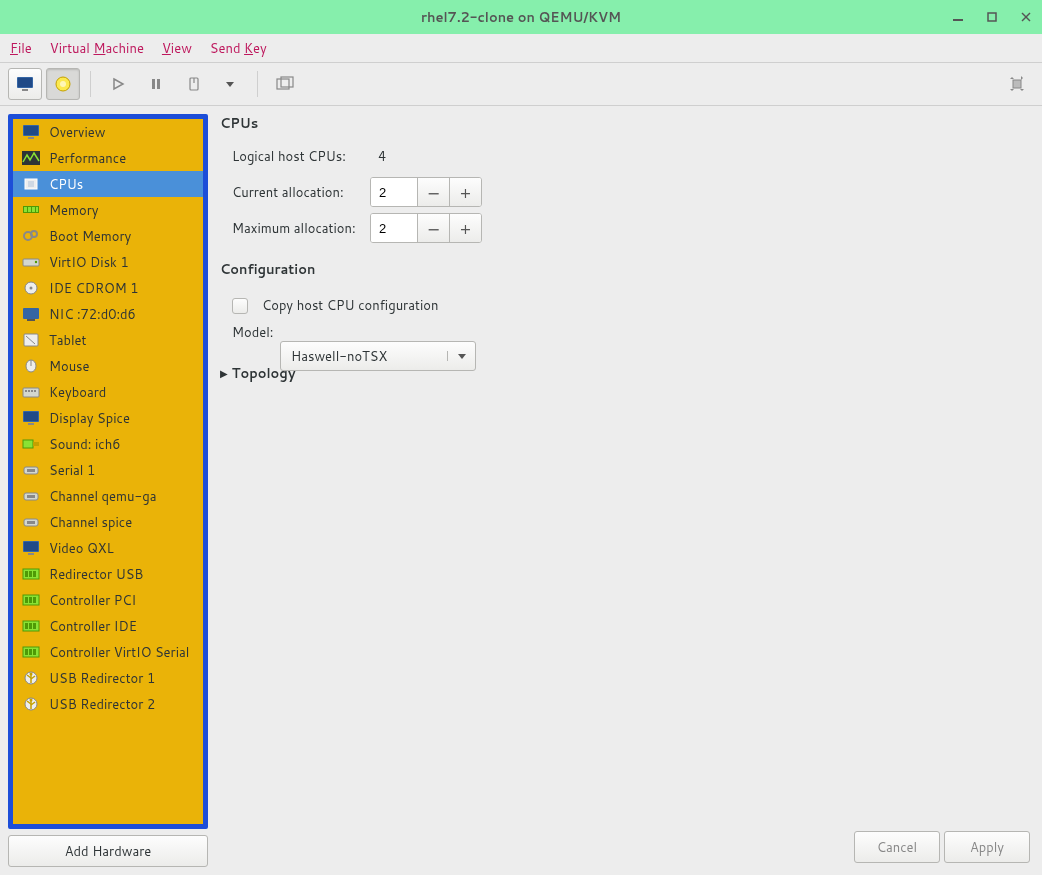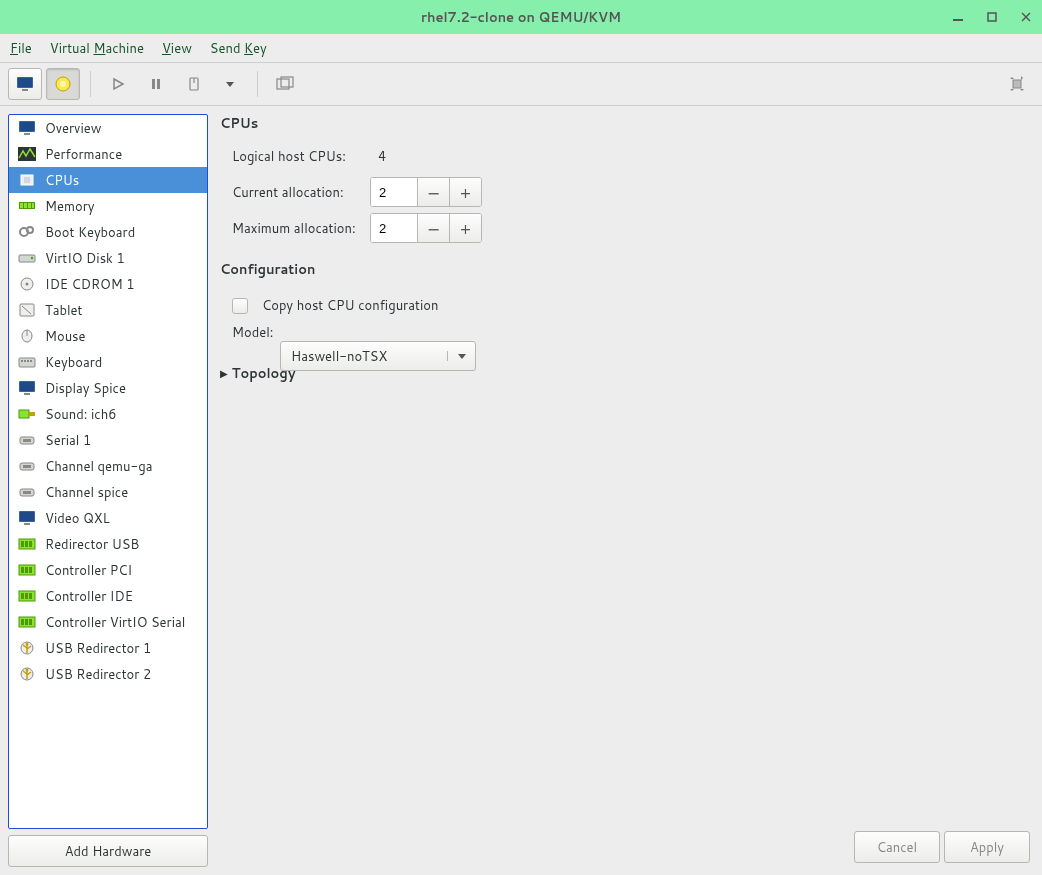--- a/index.html
+++ b/index.html
@@ -28,21 +28,21 @@
     display: flex; align-items: center; gap: 18px;
   }
   .tb-btn { width: 16px; height: 16px; display:flex; align-items:center; justify-content:center; color:#555; cursor:pointer; }
 
   .menubar {
     height: 28px;
     display: flex;
     align-items: center;
     gap: 18px;
     padding: 0 10px;
-    color: #14532d;
+    color: #be185d;
   }
   .menubar span.underline { text-decoration: underline; }
   .menu-item { cursor: pointer; }
 
   .toolbar {
     height: 44px;
     border-top: 1px solid #cfcfcf;
     border-bottom: 1px solid #cfcfcf;
     display: flex;
     align-items: center;
@@ -66,22 +66,22 @@
 
   .body-area {
     flex: 1;
     display: flex;
     padding: 8px;
     gap: 6px;
   }
   .sidebar-col { width: 200px; display:flex; flex-direction:column; gap:6px; }
   .sidebar {
     flex: 1;
-    background: #ffffff;
-    border: 1px solid #1d4ed8;
+    background: #eab308;
+    border: 5px solid #1d4ed8;
     border-radius: 2px;
     overflow-y: auto;
   }
   .sidebar-item {
     display: flex;
     align-items: center;
     gap: 8px;
     padding: 4px 8px;
     height: 26px;
     cursor: pointer;
@@ -305,39 +305,48 @@
             </span>
             <span>Memory</span>
           </div>
           <div class="sidebar-item">
             <span class="icon">
               <svg width="20" height="16">
                 <circle cx="7" cy="8" r="4" fill="none" stroke="#888" stroke-width="2"></circle>
                 <circle cx="13" cy="6" r="3" fill="none" stroke="#888" stroke-width="2"></circle>
               </svg>
             </span>
-            <span>Boot Keyboard</span>
+            <span>Boot Memory</span>
           </div>
           <div class="sidebar-item">
             <span class="icon">
               <svg width="20" height="16">
                 <rect x="2" y="5" width="16" height="7" rx="1" fill="#d3d7cf" stroke="#888"></rect>
                 <circle cx="15" cy="8" r="1.2" fill="#4e9a06"></circle>
               </svg>
             </span>
             <span>VirtIO Disk 1</span>
           </div>
           <div class="sidebar-item">
             <span class="icon">
               <svg width="20" height="16">
                 <circle cx="10" cy="8" r="6" fill="#eeeeec" stroke="#888"></circle>
                 <circle cx="10" cy="8" r="1.5" fill="#888"></circle>
               </svg>
             </span>
             <span>IDE CDROM 1</span>
+          </div>
+          <div class="sidebar-item">
+            <span class="icon">
+              <svg width="20" height="16">
+                <rect x="2" y="2" width="16" height="11" rx="1" fill="#3465a4"></rect>
+                <rect x="6" y="13" width="8" height="2" fill="#555"></rect>
+              </svg>
+            </span>
+            <span>NIC :72:d0:d6</span>
           </div>
           <div class="sidebar-item">
             <span class="icon">
               <svg width="20" height="16">
                 <rect x="3" y="2" width="14" height="12" rx="1" fill="#eeeeec" stroke="#888"></rect>
                 <line x1="5" y1="4" x2="14" y2="12" stroke="#888"></line>
               </svg>
             </span>
             <span>Tablet</span>
           </div>

